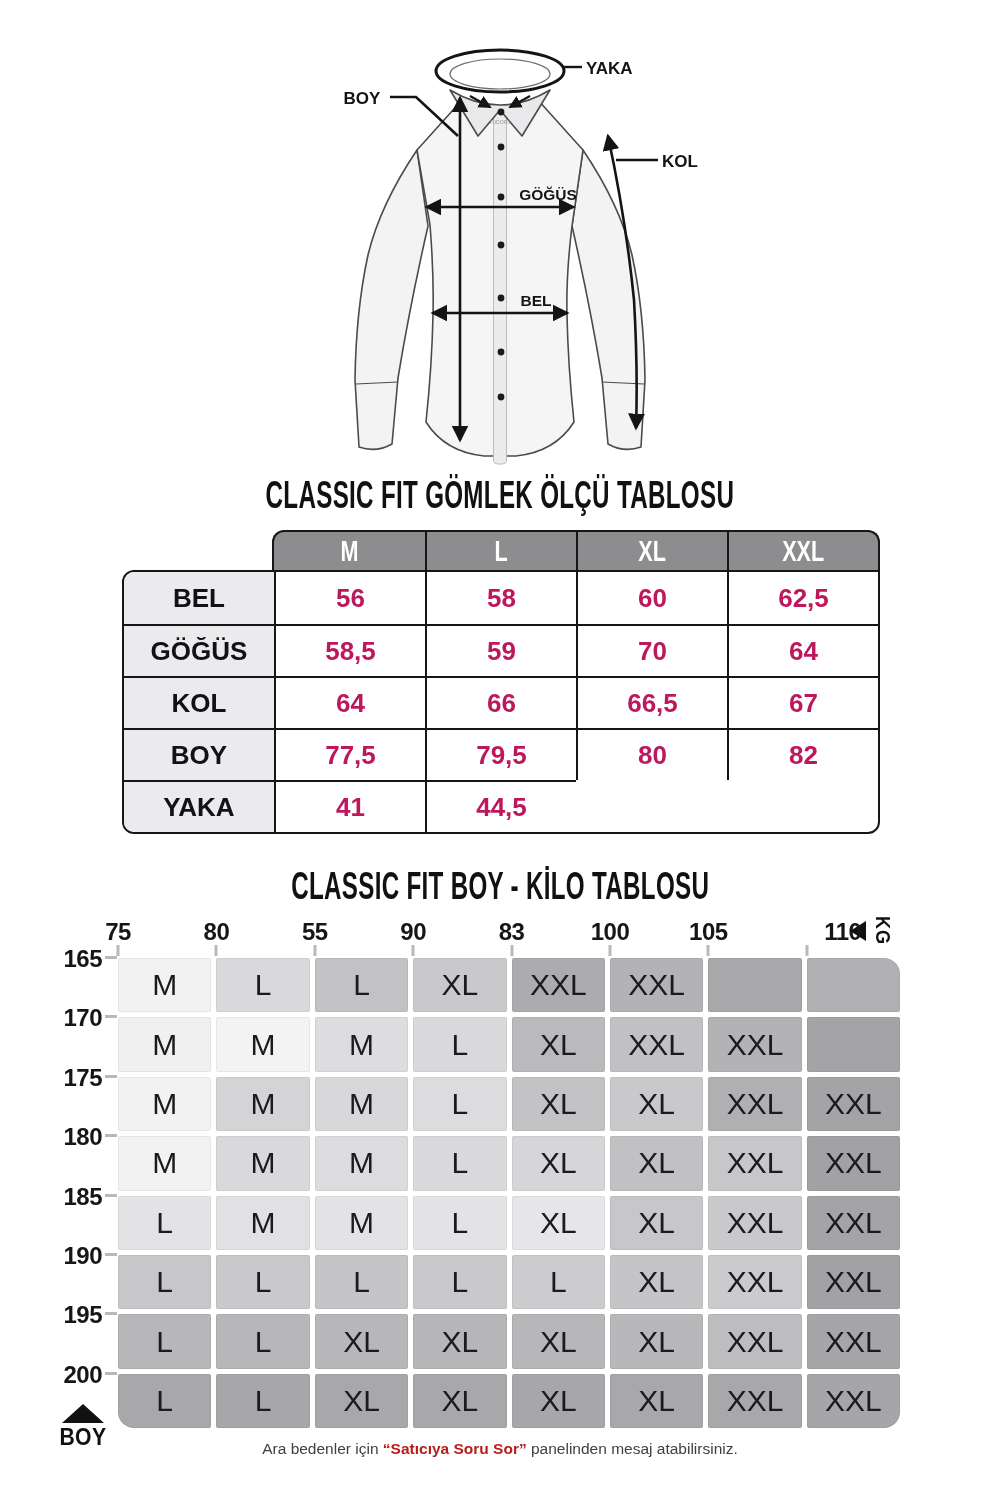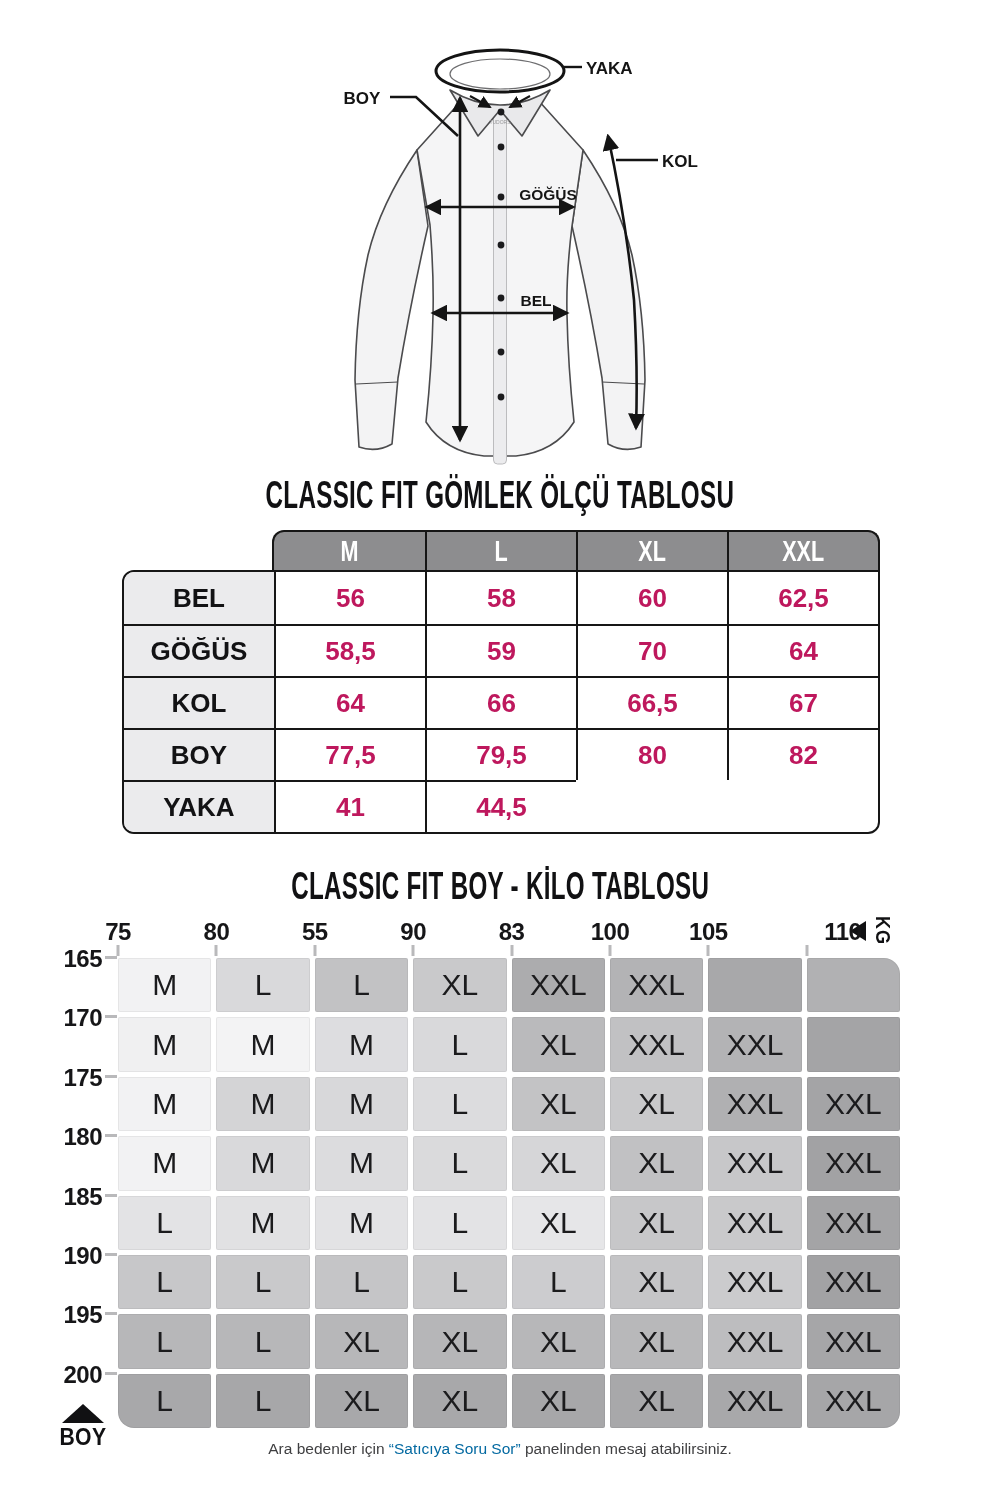--- a/index.html
+++ b/index.html
@@ -68,21 +68,21 @@
 
   .kg-marker { position:absolute; left:850px; top:919px; display:flex; align-items:center; }
   .kg-marker .tri-left { width:0; height:0; border-top:10px solid transparent; border-bottom:10px solid transparent; border-right:16px solid #111113; }
   .kg-marker .kg-text { display:inline-block; transform:rotate(90deg) scaleX(0.9); font-size:20px; font-weight:800; letter-spacing:1px; color:#111113; }
 
   .boy-marker-tri { position:absolute; left:62px; top:1404px; width:0; height:0; border-left:21px solid transparent; border-right:21px solid transparent; border-bottom:19px solid #111113; }
   .boy-marker-text { position:absolute; left:48px; top:1424px; width:70px; text-align:center; font-size:23px; font-weight:800; letter-spacing:0.5px; color:#111113; transform:scaleX(0.92); }
 
   
   .footer { position:absolute; left:0; top:1440px; width:1000px; text-align:center; font-size:15.5px; color:#3f3f41; }
-  .footer b { font-weight:400; color:#0369a1; }
+  .footer b { font-weight:700; color:#b91c1c; }
 
   
   .shirt-svg { position:absolute; left:320px; top:20px; }
 </style>
 </head>
 <body>
 
 <div class="page">
 
   <svg class="shirt-svg" viewBox="0 0 420 450" width="420" height="450">

